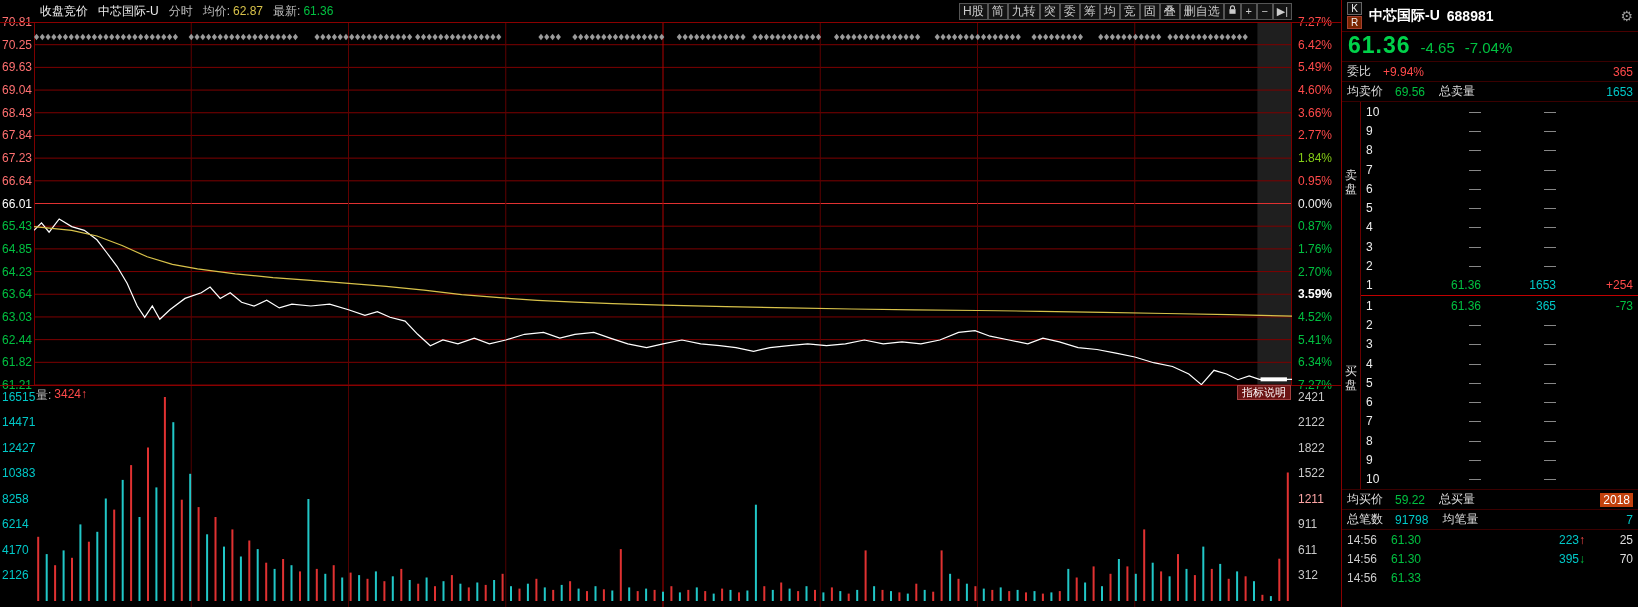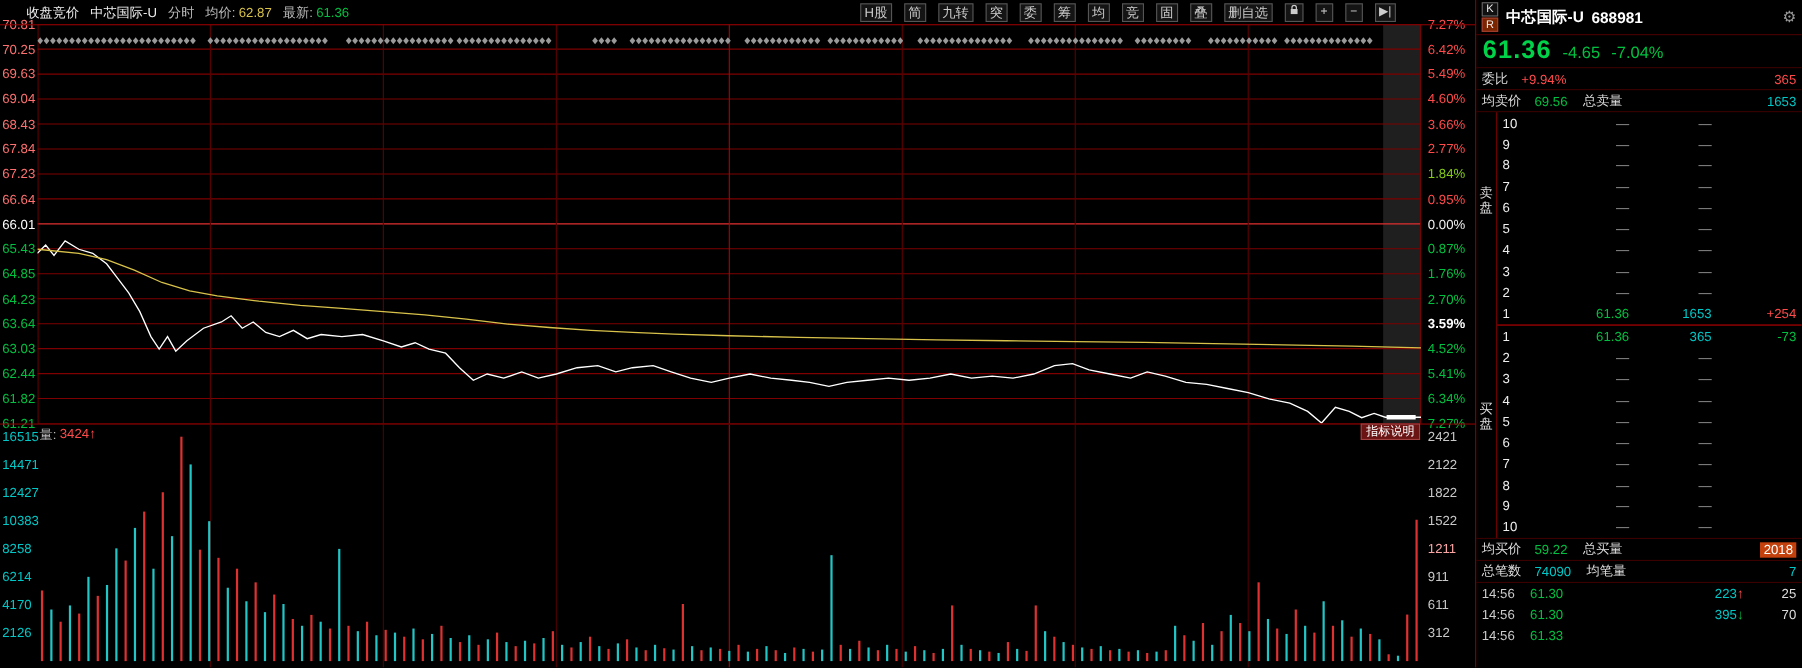--- a/index.html
+++ b/index.html
@@ -1,27 +1,27 @@
 <!DOCTYPE html>
 <html><head>
 <meta charset="utf-8">
 <style>
   *{margin:0;padding:0;box-sizing:border-box;}
   html,body{background:#000;}
   body{font-family:"Liberation Sans","DejaVu Sans",sans-serif;font-size:12px;color:#ddd;}
   .app{position:relative;width:1638px;height:607px;background:#000;overflow:hidden;}
   .left{position:absolute;left:0;top:0;width:1341px;height:607px;}
   
-  .topbar{position:absolute;left:0;top:0;width:100%;height:22px;display:flex;align-items:center;gap:10px;padding-left:24px;}
+  .topbar{position:absolute;left:0;top:0;width:100%;height:22px;display:flex;align-items:center;gap:10px;padding-left:40px;}
   .t-white{color:#eee;}
   .t-dim{color:#bbb;}
   .pair{display:flex;gap:3px;align-items:center;}
   .t-yellow{color:#d8c24a;}
   .t-green{color:#00c040;}
-  .tb-group{margin-left:auto;margin-right:72px;display:flex;gap:11px;align-items:flex-end;}
+  .tb-group{margin-left:auto;margin-right:49px;display:flex;gap:0;align-items:flex-end;}
   .tbtn{border:1px solid #555;background:#141414;color:#ccc;padding:0 3px;height:17px;line-height:15px;font-size:12px;cursor:pointer;white-space:nowrap;}
   .ibtn{min-width:16px;text-align:center;font-size:11px;}
   
   .hline{position:absolute;left:0;width:100%;height:1px;background:#8a0000;z-index:4;}
   .price-pane{position:absolute;left:0;top:22px;width:100%;height:363px;}
   #price-svg{position:absolute;left:34px;top:0;}
   .vol-pane{position:absolute;left:0;top:386px;width:100%;height:221px;}
   #vol-svg{position:absolute;left:34px;top:0;}
   .axis{position:absolute;z-index:3;}
   .axis .ax{position:absolute;left:2px;transform:translateY(-50%);white-space:nowrap;font-size:12px;}
@@ -727,21 +727,21 @@
 
     <div class="p-row">
       <span class="lab">均买价</span>
       <span class="green v1">59.22</span>
       <span class="lab2">总买量</span>
       <span class="chip vr">2018</span>
     </div>
 
     <div class="p-row">
       <span class="lab">总笔数</span>
-      <span class="cyan v1">74090</span>
+      <span class="cyan v1">91798</span>
       <span class="lab2">均笔量</span>
       <span class="cyan vr">7</span>
     </div>
 
     <div class="p-ticks" id="tick-list">
         <div class="tick">
           <span class="t-time">14:56</span>
           <span class="t-price">61.30</span>
           <span class="t-vol">223</span>
           <span class="t-arrow up">↑</span>

